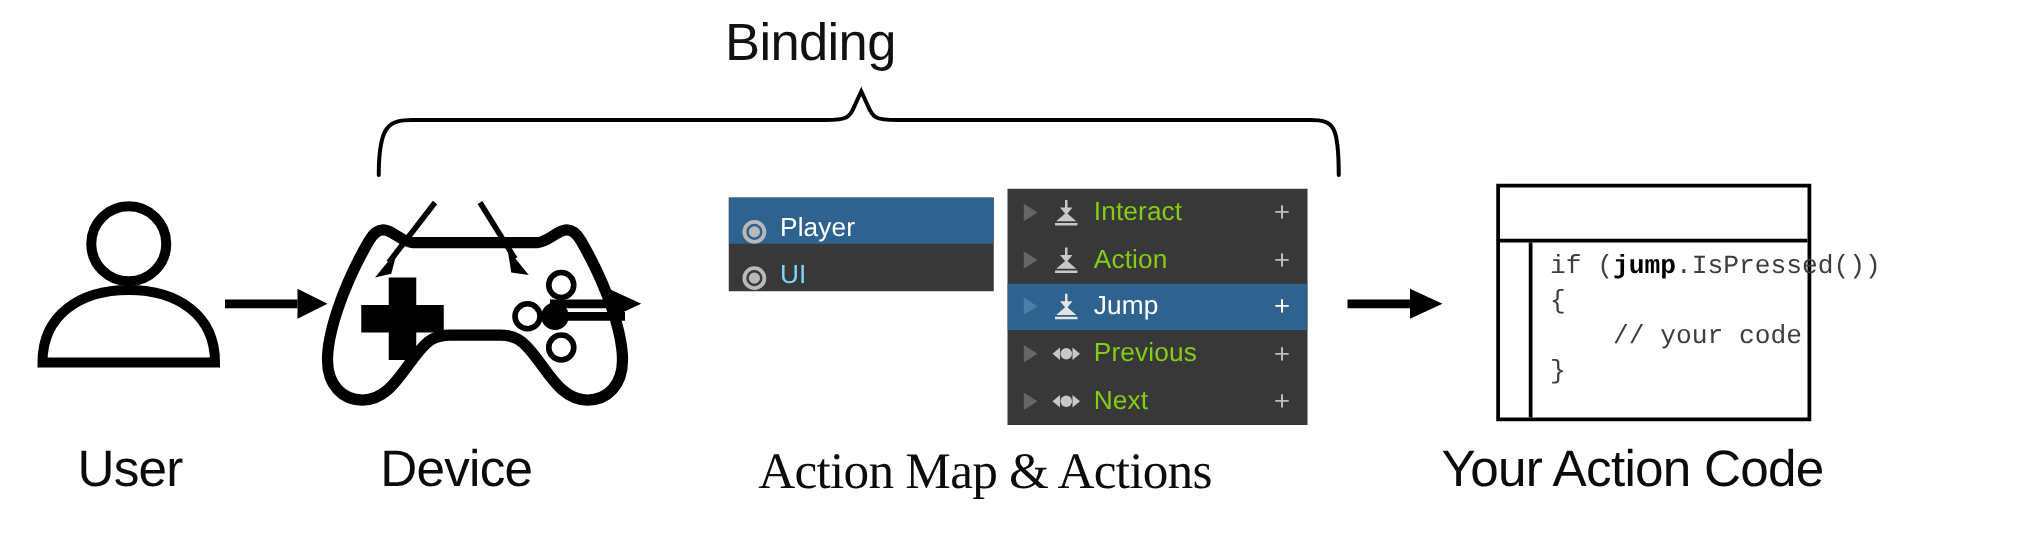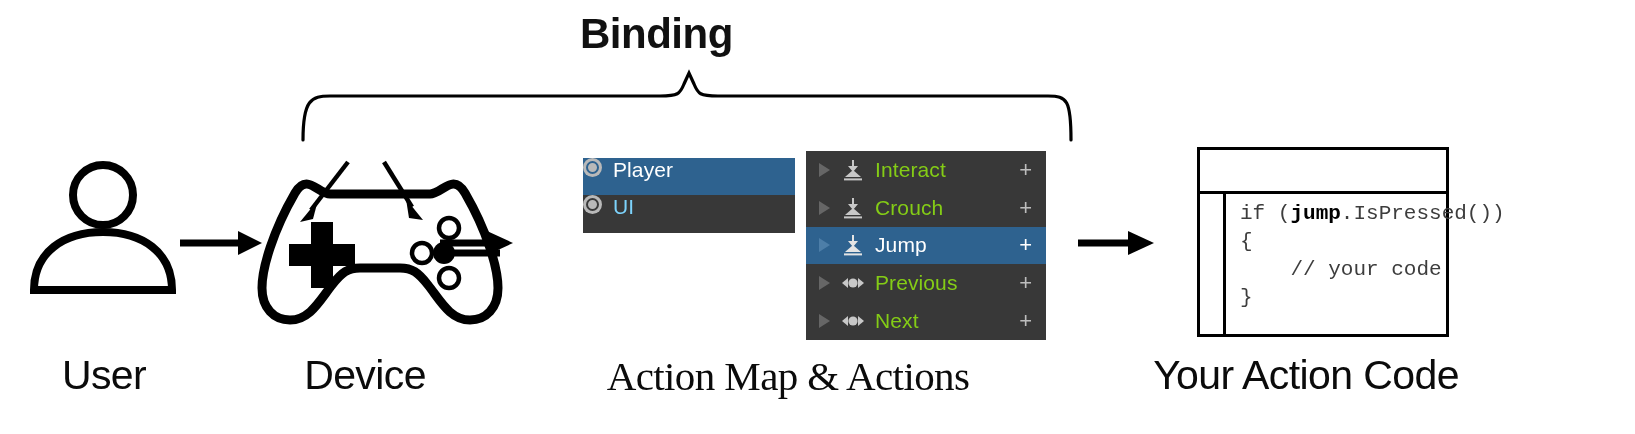--- a/index.html
+++ b/index.html
@@ -18,21 +18,21 @@
     background: #ffffff;
     overflow: hidden;
   }
   .abs { position: absolute; }
 
   
   .toplabel {
     font-family: "Liberation Sans", sans-serif;
     color: #111111;
     white-space: nowrap;
-    font-weight: 700;
+    font-weight: 400;
   }
   #binding-label {
     left: 580px;
     top: 10px;
     font-size: 42px;
     letter-spacing: -0.5px;
   }
   #controls-label {
     left: 296px;
     top: 110px;
@@ -55,21 +55,22 @@
     left: 583px;
     top: 158px;
     width: 212px;
     height: 75px;
     background: #383838;
     overflow: hidden;
   }
   .am-row {
     height: 37px;
     display: flex;
-    align-items: flex-start;
+    align-items: flex-end;
+    padding-left: 11px;
     box-sizing: border-box;
   }
   .am-row.selected { background: #2e628f; }
   .am-label {
     font-size: 21px;
     color: #7dd3fc;
     margin-left: 11px;
     letter-spacing: 0.1px;
   }
   .am-row.selected .am-label { color: #ffffff; }
@@ -268,21 +269,21 @@
       <span class="ac-plus">+</span>
     </div>
 
     <div class="ac-row">
       <span class="foldout"></span>
       <svg class="icon-wrap" viewBox="0 0 24 22">
         <path d="M11 1 h2 v6 h4 l-5 6 -5 -6 h4 z" fill="#c8c8c8"></path>
         <path d="M12 11 L20 18 H4 Z" fill="#c8c8c8"></path>
         <rect x="3" y="19.4" width="18" height="2" fill="#c8c8c8"></rect>
       </svg>
-      <span class="ac-label">Crouch</span>
+      <span class="ac-label">Action</span>
       <span class="ac-plus">+</span>
     </div>
 
     <div class="ac-row selected">
       <span class="foldout"></span>
       <svg class="icon-wrap" viewBox="0 0 24 22">
         <path d="M11 1 h2 v6 h4 l-5 6 -5 -6 h4 z" fill="#e4e4e4"></path>
         <path d="M12 11 L20 18 H4 Z" fill="#e4e4e4"></path>
         <rect x="3" y="19.4" width="18" height="2" fill="#e4e4e4"></rect>
       </svg>

